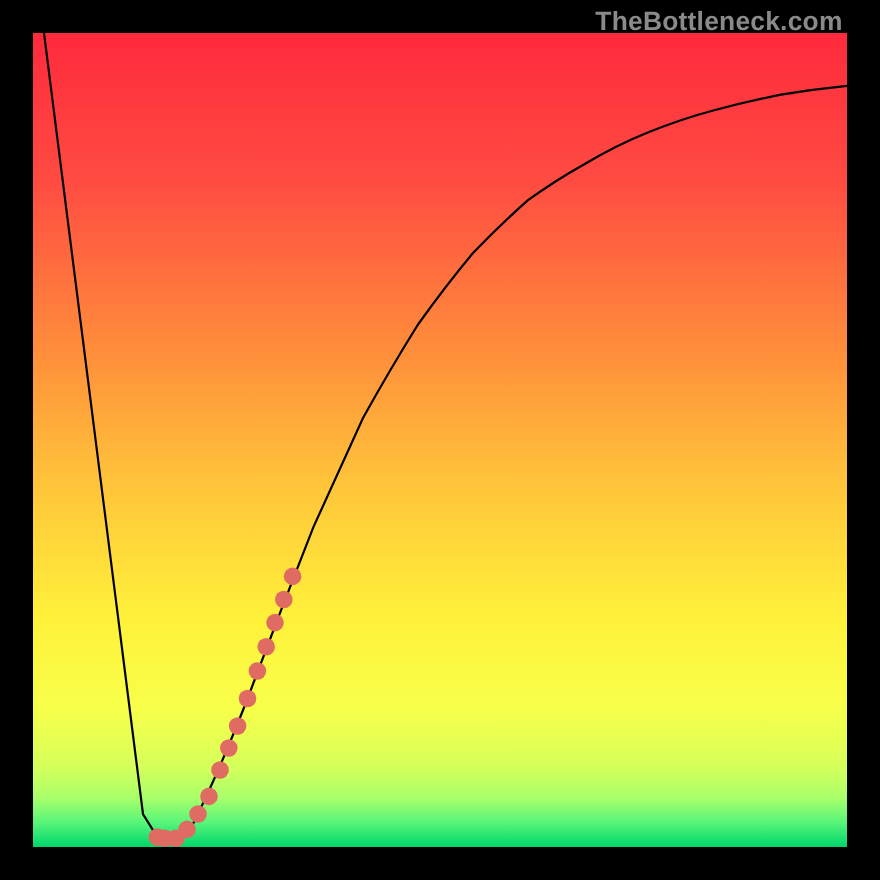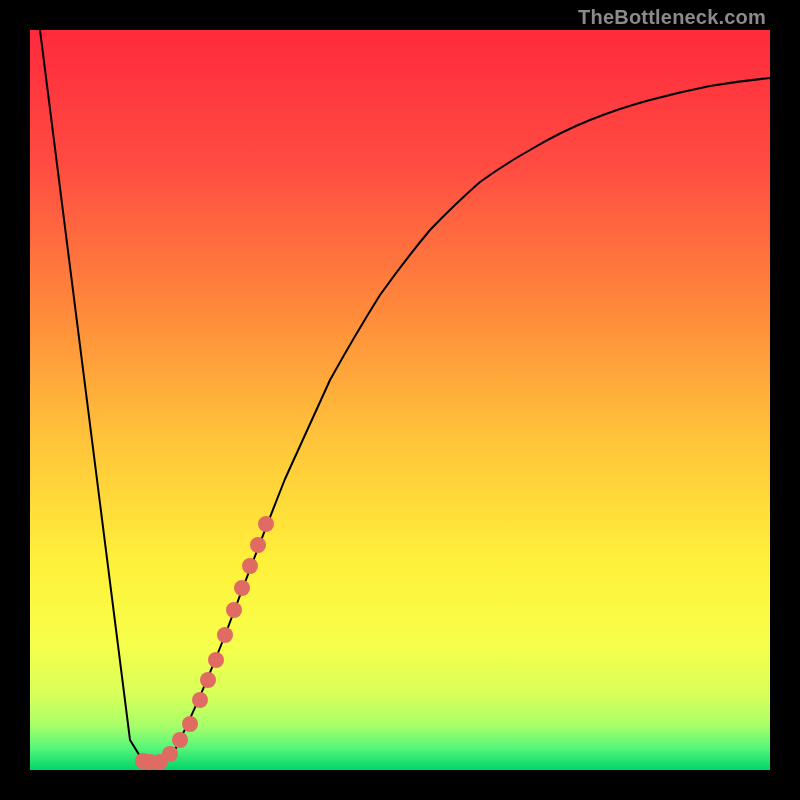--- a/index.html
+++ b/index.html
@@ -20,21 +20,21 @@
   }
   .gradient {
     position: absolute;
     inset: 0;
   }
   .watermark {
     position: absolute;
     top: 6px;
     right: 34px;
     font-family: Arial, Helvetica, sans-serif;
-    font-size: 20px;
+    font-size: 24px;
     font-weight: 600;
     color: #8c8989;
     letter-spacing: 0.2px;
   }
   svg.overlay {
     position: absolute;
     inset: 0;
   }
 </style>
 </head>

